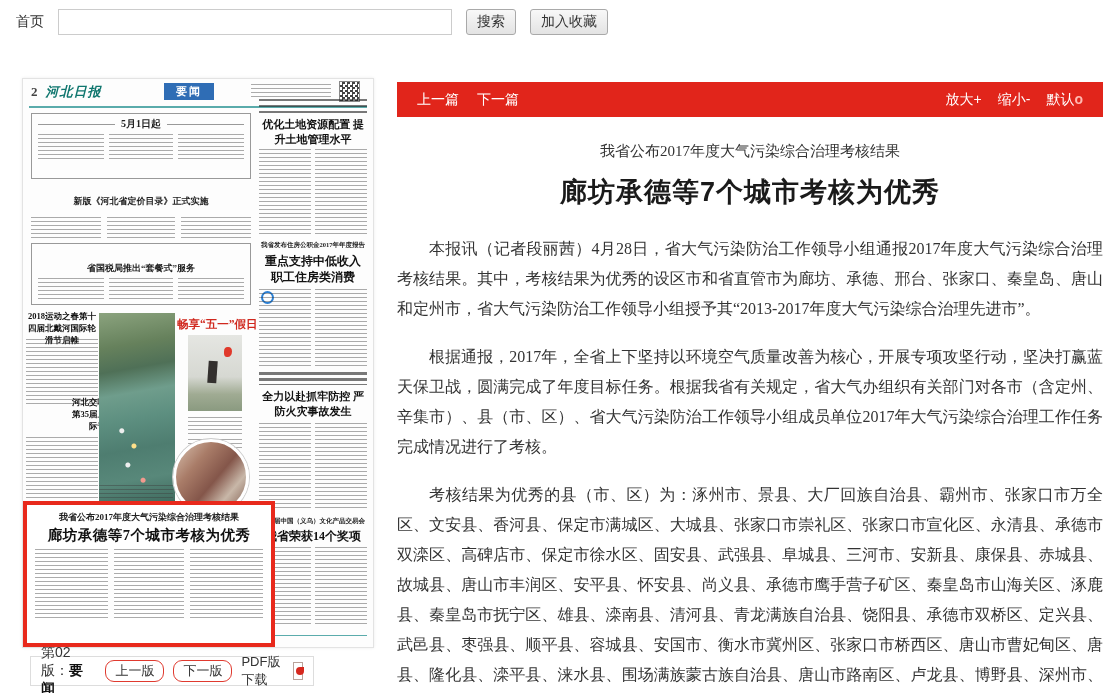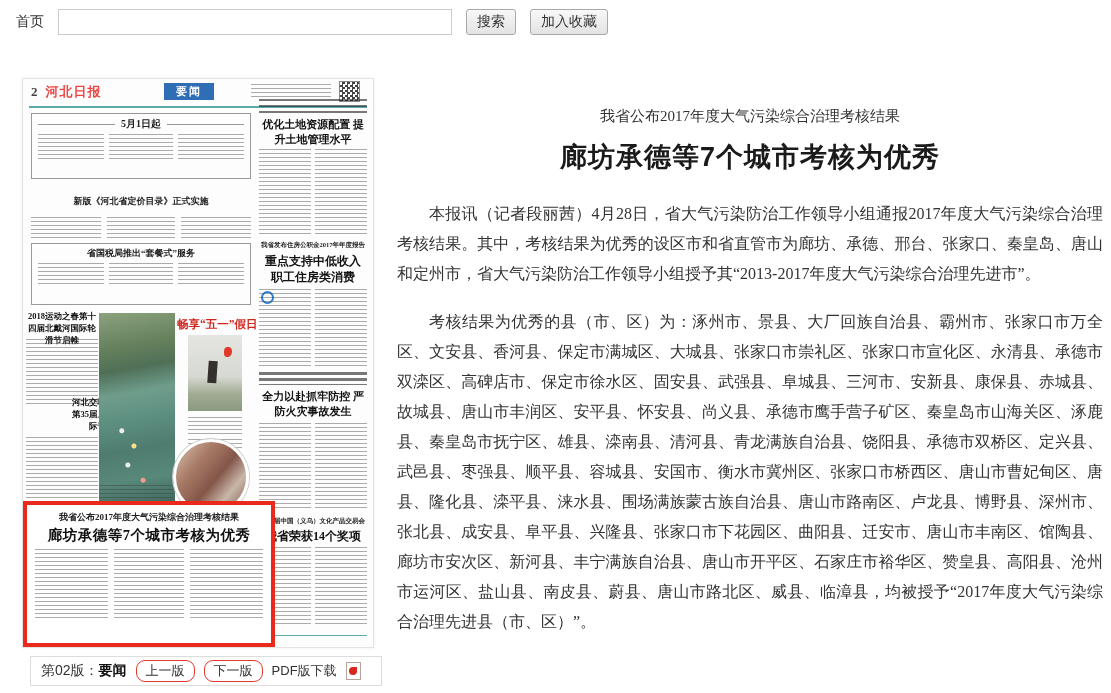--- a/index.html
+++ b/index.html
@@ -19,21 +19,21 @@
     font-family:"Liberation Sans","DejaVu Sans",sans-serif;
   }
 
   
   .paper{
     left:22px;top:78px;width:350px;height:568px;background:#fdfdfd;
     border:1px solid #e3e3e3;box-shadow:0 0 3px rgba(0,0,0,.08);
     font-family:"Liberation Serif","DejaVu Serif",serif;
   }
   .np-num{font-size:13px;color:#444;font-weight:bold;}
-  .np-logo{font-size:13px;color:#ef4444;font-weight:bold;letter-spacing:1px;}
+  .np-logo{font-size:13px;color:#0f766e;font-weight:bold;font-style:italic;letter-spacing:1px;}
   .np-badge{background:#2f6db5;color:#fff;font-size:11px;font-weight:bold;padding:1px 12px;letter-spacing:2px;}
   .np-rule{height:2px;background:#5aabab;}
   .qr{width:19px;height:19px;border:1px solid #888;
       background-image:repeating-conic-gradient(#444 0% 25%, #fff 0% 50%);background-size:5px 5px;}
   .tx1,.tx2,.tx3,.txb{opacity:.85;}
   .tx1{background-image:repeating-linear-gradient(to bottom,rgba(60,60,60,.5) 0 1.5px,transparent 1.5px 4px);}
   .tx2{background-image:
       linear-gradient(to right,rgba(255,255,255,0) 0 48.5%,#fdfdfd 48.5% 51.5%,rgba(255,255,255,0) 51.5%),
       repeating-linear-gradient(to bottom,rgba(60,60,60,.5) 0 1.5px,transparent 1.5px 4px);}
   .tx3{background-image:
@@ -59,21 +59,21 @@
   .photo-circle{
     border-radius:50%;border:3px solid #fff;box-shadow:0 0 0 1px #ccc;
     background:linear-gradient(130deg,#d9c2b0 0%,#a97c68 30%,#84564a 55%,#c8b7a8 75%,#7a5648 100%);
   }
   .photo-title{color:#d0281e;font-weight:bold;font-size:11.5px;white-space:nowrap;}
   .red-box{border:4px solid #e8291c;background:#fff;}
   .blue-o{width:9px;height:9px;border:2px solid #2a7fd4;border-radius:50%;background:#fff;}
 
   
   .pagebar{
-    left:30px;top:656px;width:352px;height:30px;border:1px solid #ddd;background:#fff;
+    left:30px;top:656px;width:284px;height:30px;border:1px solid #ddd;background:#fff;
     display:flex;align-items:center;padding:4px 10px;box-sizing:border-box;gap:9px;font-size:14px;
   }
   .edition-label{color:#333;}
   .edition-name{font-weight:bold;color:#111;}
   .btn-red-outline{
     border:1px solid #e03a2f;border-radius:9px;background:#fff;color:#333;
     font-size:13px;padding:1px 9px;cursor:pointer;white-space:nowrap;
     font-family:"Liberation Sans","DejaVu Sans",sans-serif;
   }
   .pdf-label{color:#333;font-size:13px;}
@@ -121,21 +121,21 @@
   <div class="abs np-box" style="left:8px;top:34px;width:220px;height:66px;padding:3px 6px;box-sizing:border-box;">
     <div class="kline">
       <span>5月1日起</span>
     </div>
     <div class="tx3" style="margin-top:3px;height:26px;"></div>
   </div>
 
   <div class="abs np-kick" style="left:8px;top:116px;width:220px;font-size:9px;">新版《河北省定价目录》正式实施</div>
   <div class="abs tx3" style="left:8px;top:138px;width:220px;height:22px;"></div>
 
-  <div class="abs np-box" style="left:8px;top:164px;width:220px;height:62px;padding:3px 6px;box-sizing:border-box;">
+  <div class="abs np-box" style="left:8px;top:164px;width:220px;height:62px;padding:18px 6px;box-sizing:border-box;">
     <div class="np-kick" style="font-size:9px;">省国税局推出“套餐式”服务</div>
     <div class="tx3" style="margin-top:3px;height:22px;"></div>
   </div>
 
   <div class="abs np-h1" style="left:3px;top:232px;width:72px;font-size:8.5px;line-height:1.4;">2018运动之春第十四届北戴河国际轮滑节启帷</div>
   <div class="abs tx1" style="left:3px;top:260px;width:72px;height:66px;"></div>
   <div class="abs np-h1" style="left:3px;top:318px;width:72px;font-size:8.5px;line-height:1.4;margin-left:44px;">河北交响乐团闪耀第35届上海之春国际音乐节</div>
   <div class="abs tx1" style="left:3px;top:358px;width:72px;height:62px;"></div>
 
   <div class="abs photo-tall" style="left:76px;top:234px;width:76px;height:190px;"></div>
@@ -179,21 +179,33 @@
   <span>
     <span class="edition-label">第02版：</span><span class="edition-name">要闻</span>
   </span>
   <button class="btn-red-outline">上一版</button>
   <button class="btn-red-outline">下一版</button>
   <span class="pdf-label">PDF版下载</span>
   <span class="pdf-icon"></span>
 </div>
 
 <div class="abs reader">
+  <div class="reader-bar">
+    <span class="grp">
+      <a>上一篇</a>
+      <a>下一篇</a>
+    </span>
+    <span class="grp" style="gap:16px;">
+      <a>放大+</a>
+      <a>缩小-</a>
+      <a><span>默认</span><span class="suffix-o">o</span></a>
+    </span>
+  </div>
 
   <div class="art-kicker">我省公布2017年度大气污染综合治理考核结果</div>
   <div class="art-title">廊坊承德等7个城市考核为优秀</div>
 
   <div class="art-body">
     <p>本报讯（记者段丽茜）4月28日，省大气污染防治工作领导小组通报2017年度大气污染综合治理考核结果。其中，考核结果为优秀的设区市和省直管市为廊坊、承德、邢台、张家口、秦皇岛、唐山和定州市，省大气污染防治工作领导小组授予其“2013-2017年度大气污染综合治理先进市”。</p>
+    <p>根据通报，2017年，全省上下坚持以环境空气质量改善为核心，开展专项攻坚行动，坚决打赢蓝天保卫战，圆满完成了年度目标任务。根据我省有关规定，省大气办组织有关部门对各市（含定州、辛集市）、县（市、区）、省大气污染防治工作领导小组成员单位2017年大气污染综合治理工作任务完成情况进行了考核。</p>
     <p>考核结果为优秀的县（市、区）为：涿州市、景县、大厂回族自治县、霸州市、张家口市万全区、文安县、香河县、保定市满城区、大城县、张家口市崇礼区、张家口市宣化区、永清县、承德市双滦区、高碑店市、保定市徐水区、固安县、武强县、阜城县、三河市、安新县、康保县、赤城县、故城县、唐山市丰润区、安平县、怀安县、尚义县、承德市鹰手营子矿区、秦皇岛市山海关区、涿鹿县、秦皇岛市抚宁区、雄县、滦南县、清河县、青龙满族自治县、饶阳县、承德市双桥区、定兴县、武邑县、枣强县、顺平县、容城县、安国市、衡水市冀州区、张家口市桥西区、唐山市曹妃甸区、唐县、隆化县、滦平县、涞水县、围场满族蒙古族自治县、唐山市路南区、卢龙县、博野县、深州市、张北县、成安县、阜平县、兴隆县、张家口市下花园区、曲阳县、迁安市、唐山市丰南区、馆陶县、廊坊市安次区、新河县、丰宁满族自治县、唐山市开平区、石家庄市裕华区、赞皇县、高阳县、沧州市运河区、盐山县、南皮县、蔚县、唐山市路北区、威县、临漳县，均被授予“2017年度大气污染综合治理先进县（市、区）”。</p>
   </div>
 </div>
 
 </body></html>

